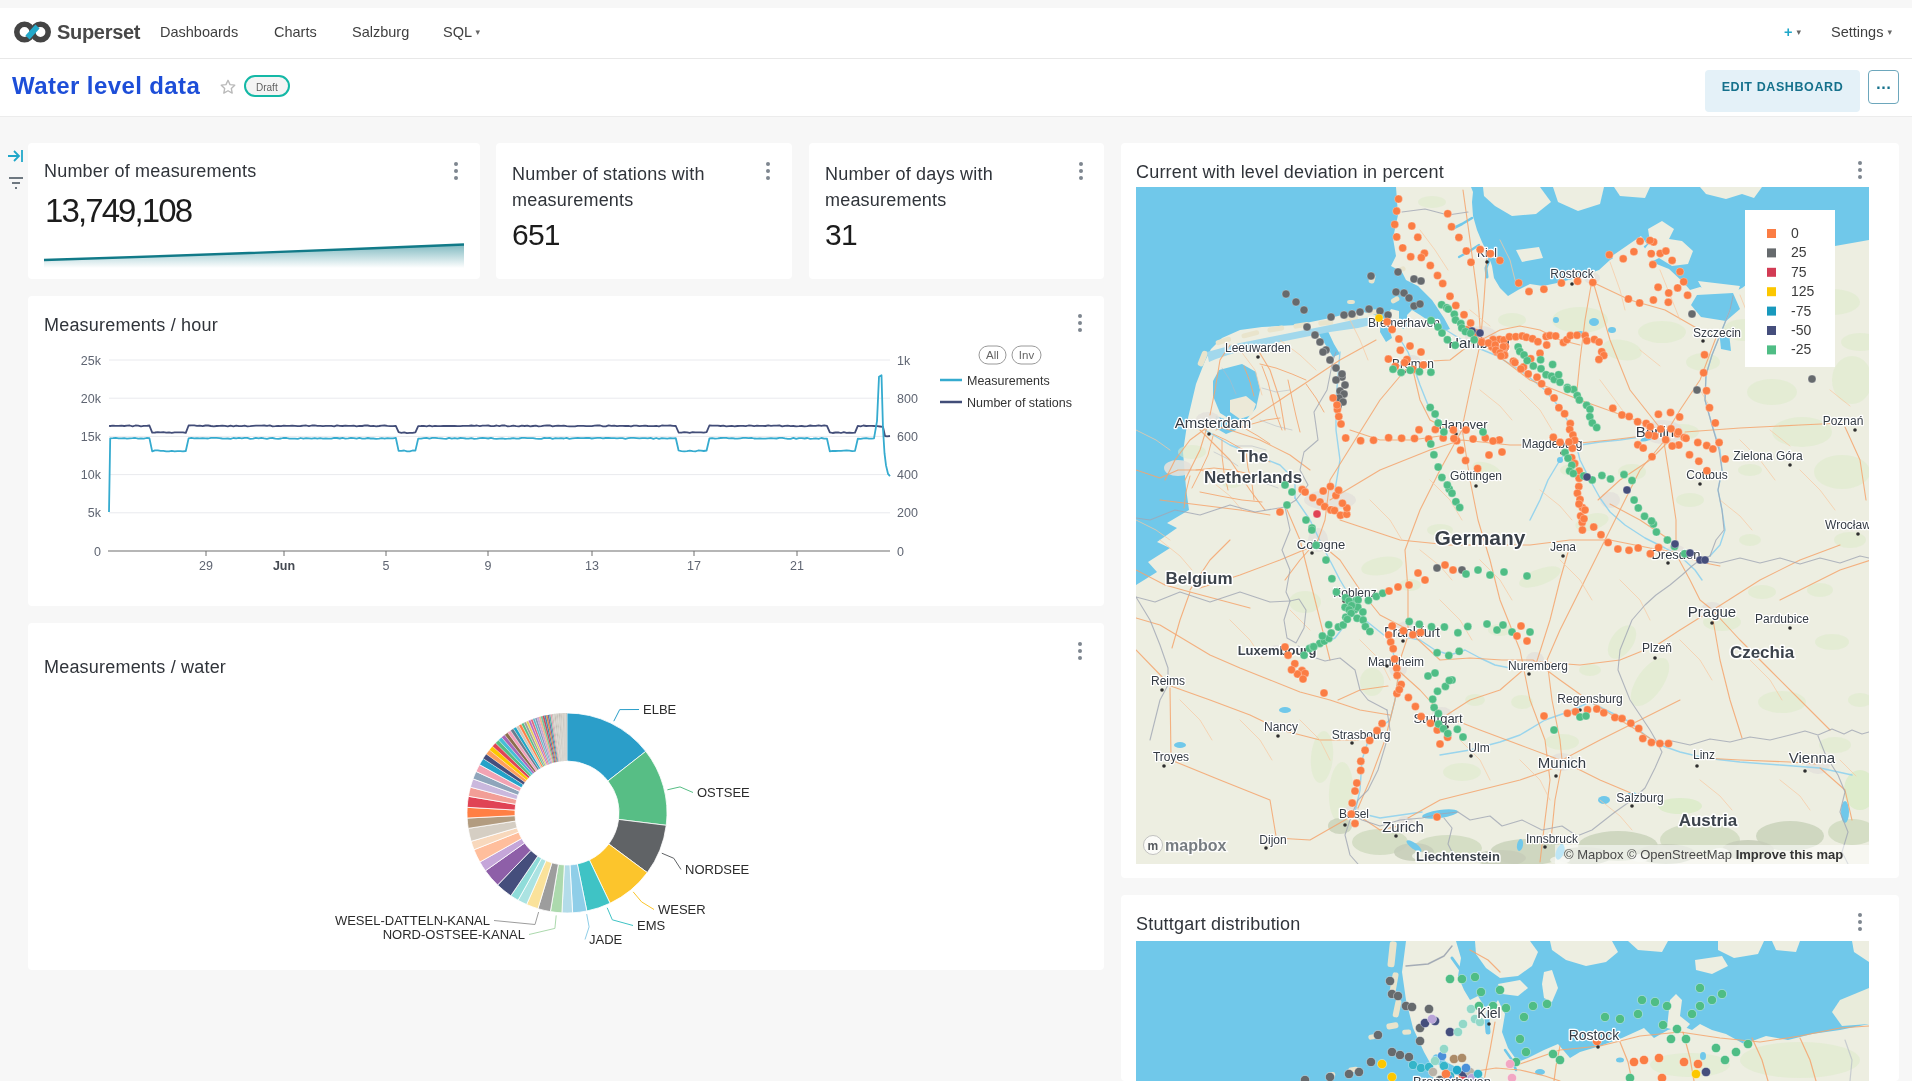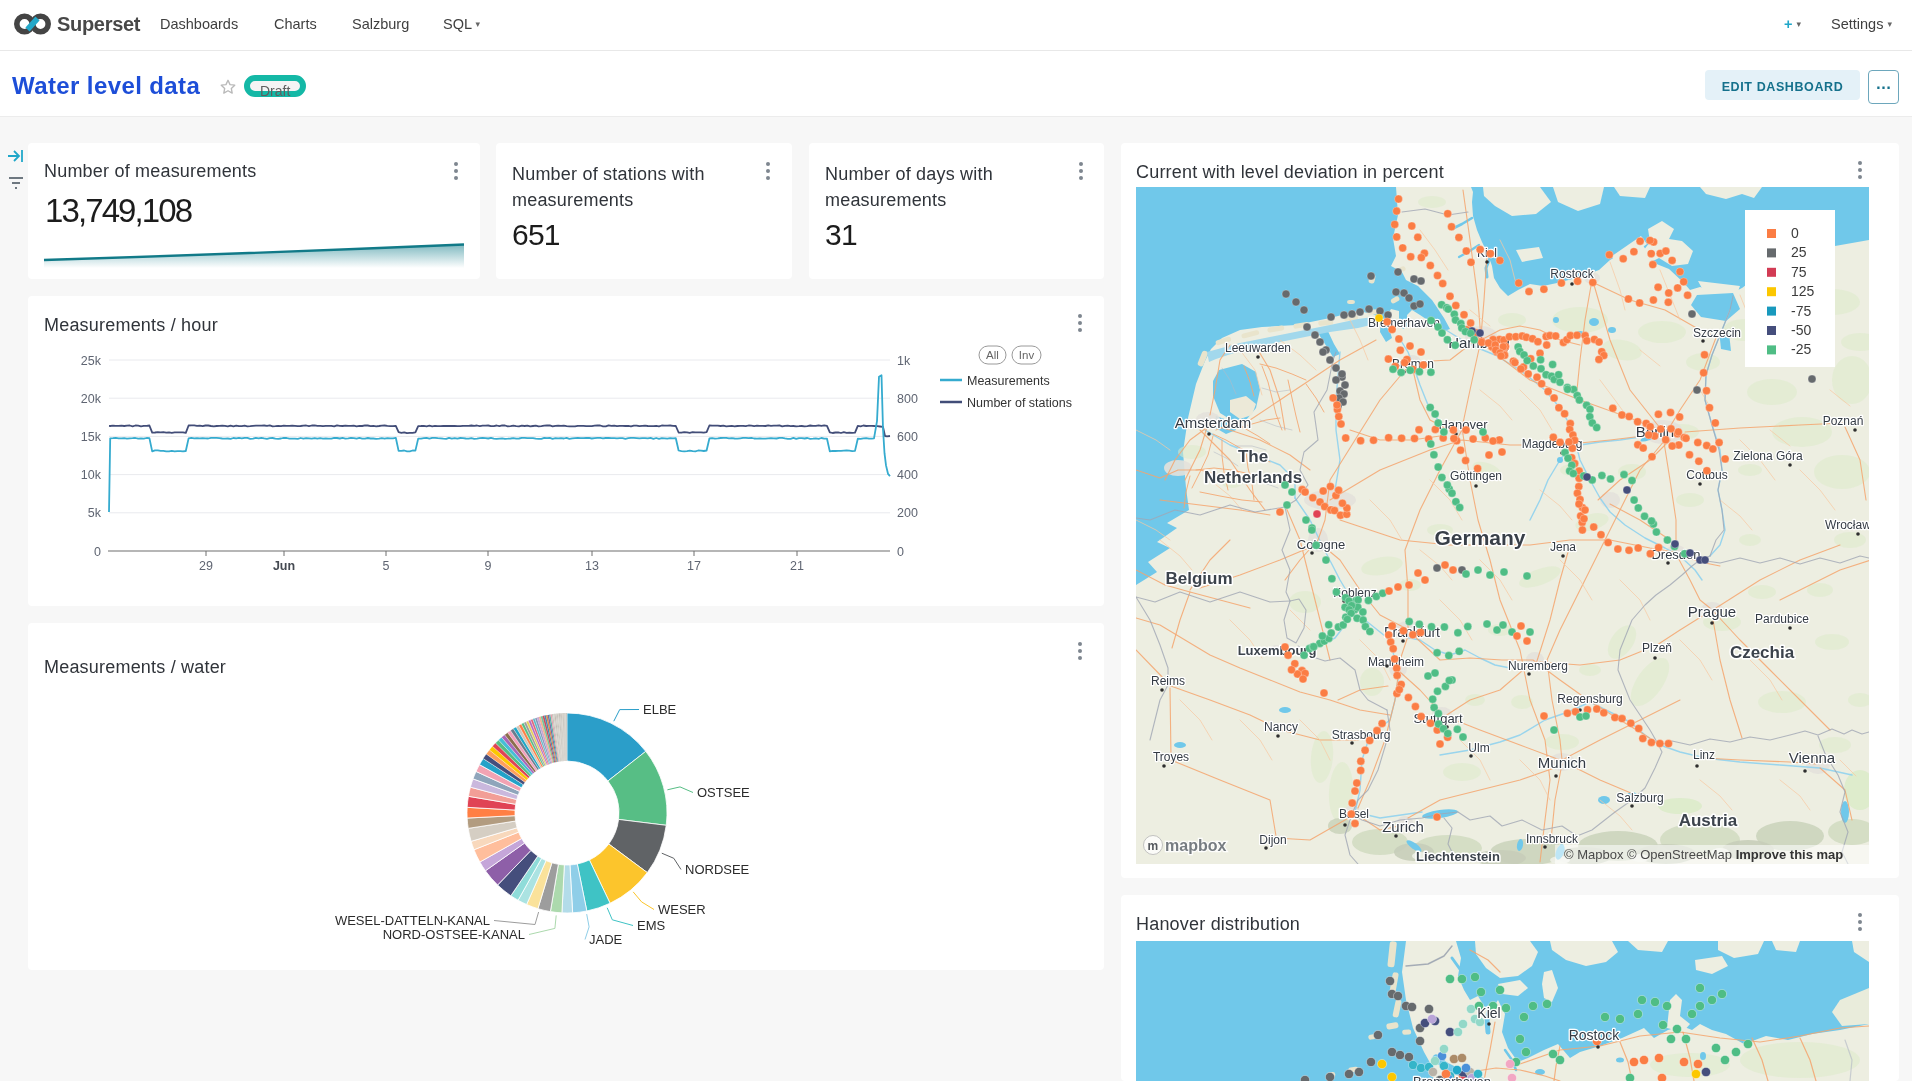--- a/index.html
+++ b/index.html
@@ -1,15 +1,15 @@
 <!DOCTYPE html>
 <html><head><meta charset="utf-8"><style>
 *{margin:0;padding:0;box-sizing:border-box}
 body{width:1912px;height:1081px;font-family:"Liberation Sans",sans-serif;background:#f7f7f7;overflow:hidden;position:relative}
-.nav{position:absolute;left:0;top:0;width:1912px;height:51px;background:#fff;border-bottom:1px solid #e8e8e8;z-index:5}
+.nav{position:absolute;left:0;top:8px;width:1912px;height:51px;background:#fff;border-bottom:1px solid #e8e8e8;z-index:5}
 .navitem{position:absolute;top:16px;font-size:14.5px;color:#3f3f3f}
 .hdr{position:absolute;left:0;top:49px;width:1912px;height:68px;background:#fff;border-bottom:1px solid #ececec;z-index:4}
 .card{position:absolute;background:#fff;border-radius:4px}
 .ctitle{position:absolute;font-size:18px;font-weight:normal;color:#30343a;letter-spacing:0.2px}
 .kdot{position:absolute;width:4px;height:4px;border-radius:50%;background:#7e868f}
 .bignum{position:absolute;color:#1c1c1c}
 </style></head><body>
 <div class="nav">
     <svg width="130" height="30" viewBox="0 0 130 30" style="position:absolute;left:13px;top:9px">
 <g fill="none" stroke="#444" stroke-width="5.6">
@@ -24,22 +24,22 @@
     <div class="navitem" style="left:352px">Salzburg</div>
     <div class="navitem" style="left:443px">SQL <span style="font-size:9px;color:#666;position:relative;top:-2px">▾</span></div>
     <div class="navitem" style="left:1784px;color:#20a7c9;font-weight:bold">+ <span style="font-size:9px;color:#666;position:relative;top:-2px;font-weight:normal">▾</span></div>
     <div class="navitem" style="left:1831px">Settings <span style="font-size:9px;color:#666;position:relative;top:-2px">▾</span></div>
   </div>
 <div class="hdr">
     <div style="position:absolute;left:12px;top:23px;font-size:24px;font-weight:bold;letter-spacing:0.4px;color:#1d4ed8">Water level data</div>
     <svg width="18" height="18" viewBox="0 0 24 24" style="position:absolute;left:219px;top:29px">
 <path d="M12 3l2.7 5.8 6.3.8-4.6 4.3 1.2 6.2-5.6-3.1-5.6 3.1 1.2-6.2L3 9.6l6.3-.8z" fill="none" stroke="#b9b9b9" stroke-width="1.8" stroke-linejoin="round"></path>
     </svg>
-    <div style="position:absolute;left:244px;top:26px;height:22px;padding:0 10px;line-height:21px;background:#f4f4f4;border:6px solid #14b8a6;border-radius:11px;font-size:14px;color:#5f5f5f">Draft</div>
-    <div style="position:absolute;left:1705px;top:21px;width:155px;height:30px;background:#e4f1f8;border-radius:4px;text-align:center;line-height:34px;font-size:12.5px;font-weight:bold;letter-spacing:0.6px;color:#15718c">EDIT DASHBOARD</div>
+    <div style="position:absolute;left:244px;top:26px;height:22px;padding:0 10px;line-height:21px;background:#f4f4f4;border:2px solid #14b8a6;border-radius:11px;font-size:10px;color:#5f5f5f">Draft</div>
+    <div style="position:absolute;left:1705px;top:21px;width:155px;height:42px;background:#e4f1f8;border-radius:4px;text-align:center;line-height:34px;font-size:12.5px;font-weight:bold;letter-spacing:0.6px;color:#15718c">EDIT DASHBOARD</div>
     <div style="position:absolute;left:1868px;top:21px;width:31px;height:34px;border:1px solid #6da7bc;border-radius:4px;text-align:center;line-height:26px;font-size:16px;font-weight:bold;color:#15718c;background:#fff">…</div>
   </div>
 <svg width="20" height="20" viewBox="0 0 20 20" style="position:absolute;left:6px;top:146px">
 <path d="M2 10 h10 M8 5 l5 5 -5 5" fill="none" stroke="#20a7c9" stroke-width="1.8"></path>
     <path d="M16 4 v12" stroke="#20a7c9" stroke-width="1.8"></path>
   </svg>
 <svg width="20" height="20" viewBox="0 0 20 20" style="position:absolute;left:6px;top:172px">
 <path d="M3 6 h14 M6 11 h8 M9 16 h2" stroke="#6e7880" stroke-width="1.8" fill="none"></path>
   </svg>
 <div class="card" style="left:28px;top:143px;width:452px;height:136px"></div>
@@ -1132,21 +1132,21 @@
     <text x="1791" y="354.3999999999999" font-size="14" fill="#3c3c3c" stroke="none">-25</text>
     <rect x="1555" y="845" width="314" height="19" fill="#ffffff" fill-opacity="0.55"></rect>
     <text x="1564" y="859" font-size="13" fill="#4a4a4a" stroke="none">© Mapbox © OpenStreetMap <tspan font-weight="bold" fill="#333">Improve this map</tspan></text>
     <g>
       <circle cx="1153" cy="845" r="9.5" fill="#ffffff" fill-opacity="0.75" stroke="#b5b5b5" stroke-width="0.8"></circle>
       <text x="1147.5" y="850" font-size="12" fill="#53575c" font-weight="bold" stroke="none">m</text>
       <text x="1165" y="850.5" font-size="16" fill="#6a7077" font-weight="bold" stroke="#ffffff" stroke-width="2.5" paint-order="stroke" opacity="0.9">mapbox</text>
     </g>
   </svg>
 <div class="card" style="left:1121px;top:895px;width:778px;height:186px"></div>
-<div class="ctitle" style="left:1136px;top:914px">Hanover distribution</div>
+<div class="ctitle" style="left:1136px;top:914px">Stuttgart distribution</div>
 <div style="position:absolute;left:1858px;top:913px;width:4px;height:20px">
     <div class="kdot"></div>
     <div class="kdot" style="top:7px"></div>
     <div class="kdot" style="top:14px"></div>
   </div>
 <svg id="m2" width="733" height="140" viewBox="1136 941 733 140" style="position:absolute;left:1136px;top:941px">
     <style>#m2 .o,#m2 .g,#m2 .k,#m2 .n,#m2 .y,#m2 .c,#m2 .r,#m2 .b,#m2 .t,#m2 .m,#m2 .p,#m2 .v,#m2 .w,#m2 .e,#m2 .s{r:4.6px;stroke:rgba(255,255,255,0.5);stroke-width:0.7}#m2 .o{fill:#fb7d44}#m2 .g{fill:#4fbd85}#m2 .k{fill:#666a6d}#m2 .n{fill:#454e7c}#m2 .y{fill:#fcc700}#m2 .c{fill:#1fa8c9}#m2 .r{fill:#e04355}#m2 .b{fill:#4a90d9}#m2 .t{fill:#35b5c9}#m2 .m{fill:#93d8c8}#m2 .p{fill:#f2a7c3}#m2 .v{fill:#b9a5d8}#m2 .w{fill:#ab8b68}#m2 .e{fill:#b8b2a7}#m2 .s{fill:#7fc4e8}#m2 text{font-family:"Liberation Sans",sans-serif}</style>
     <rect x="1136" y="941" width="733" height="140" fill="#70c8ea"></rect>
     <polygon points="1406.0,941.0 1402.0,972.0 1406.0,1000.0 1413.0,1028.0 1424.0,1052.0 1434.0,1070.0 1431.0,1076.0 1438.0,1081.0 1869.0,1081.0 1869.0,1024.0 1840.0,1030.0 1812.0,1034.0 1788.0,1040.0 1766.0,1036.0 1744.0,1044.0 1726.0,1034.0 1712.0,1030.0 1700.0,1024.0 1692.0,1030.0 1682.0,1026.0 1668.0,1030.0 1654.0,1038.0 1644.0,1028.0 1622.0,1038.0 1600.0,1046.0 1580.0,1052.0 1570.0,1058.0 1558.0,1044.0 1544.0,1050.0 1528.0,1058.0 1518.0,1062.0 1508.0,1048.0 1502.0,1032.0 1505.0,1014.0 1498.0,1000.0 1490.0,1012.0 1484.0,1006.0 1478.0,996.0 1470.0,1000.0 1464.0,990.0 1458.0,976.0 1461.0,958.0 1456.0,941.0" fill="#edeee1" fill-opacity="1.0"></polygon>
     <ellipse cx="1800" cy="1060" rx="60" ry="18" fill="#dcebca" fill-opacity="0.55"></ellipse>

